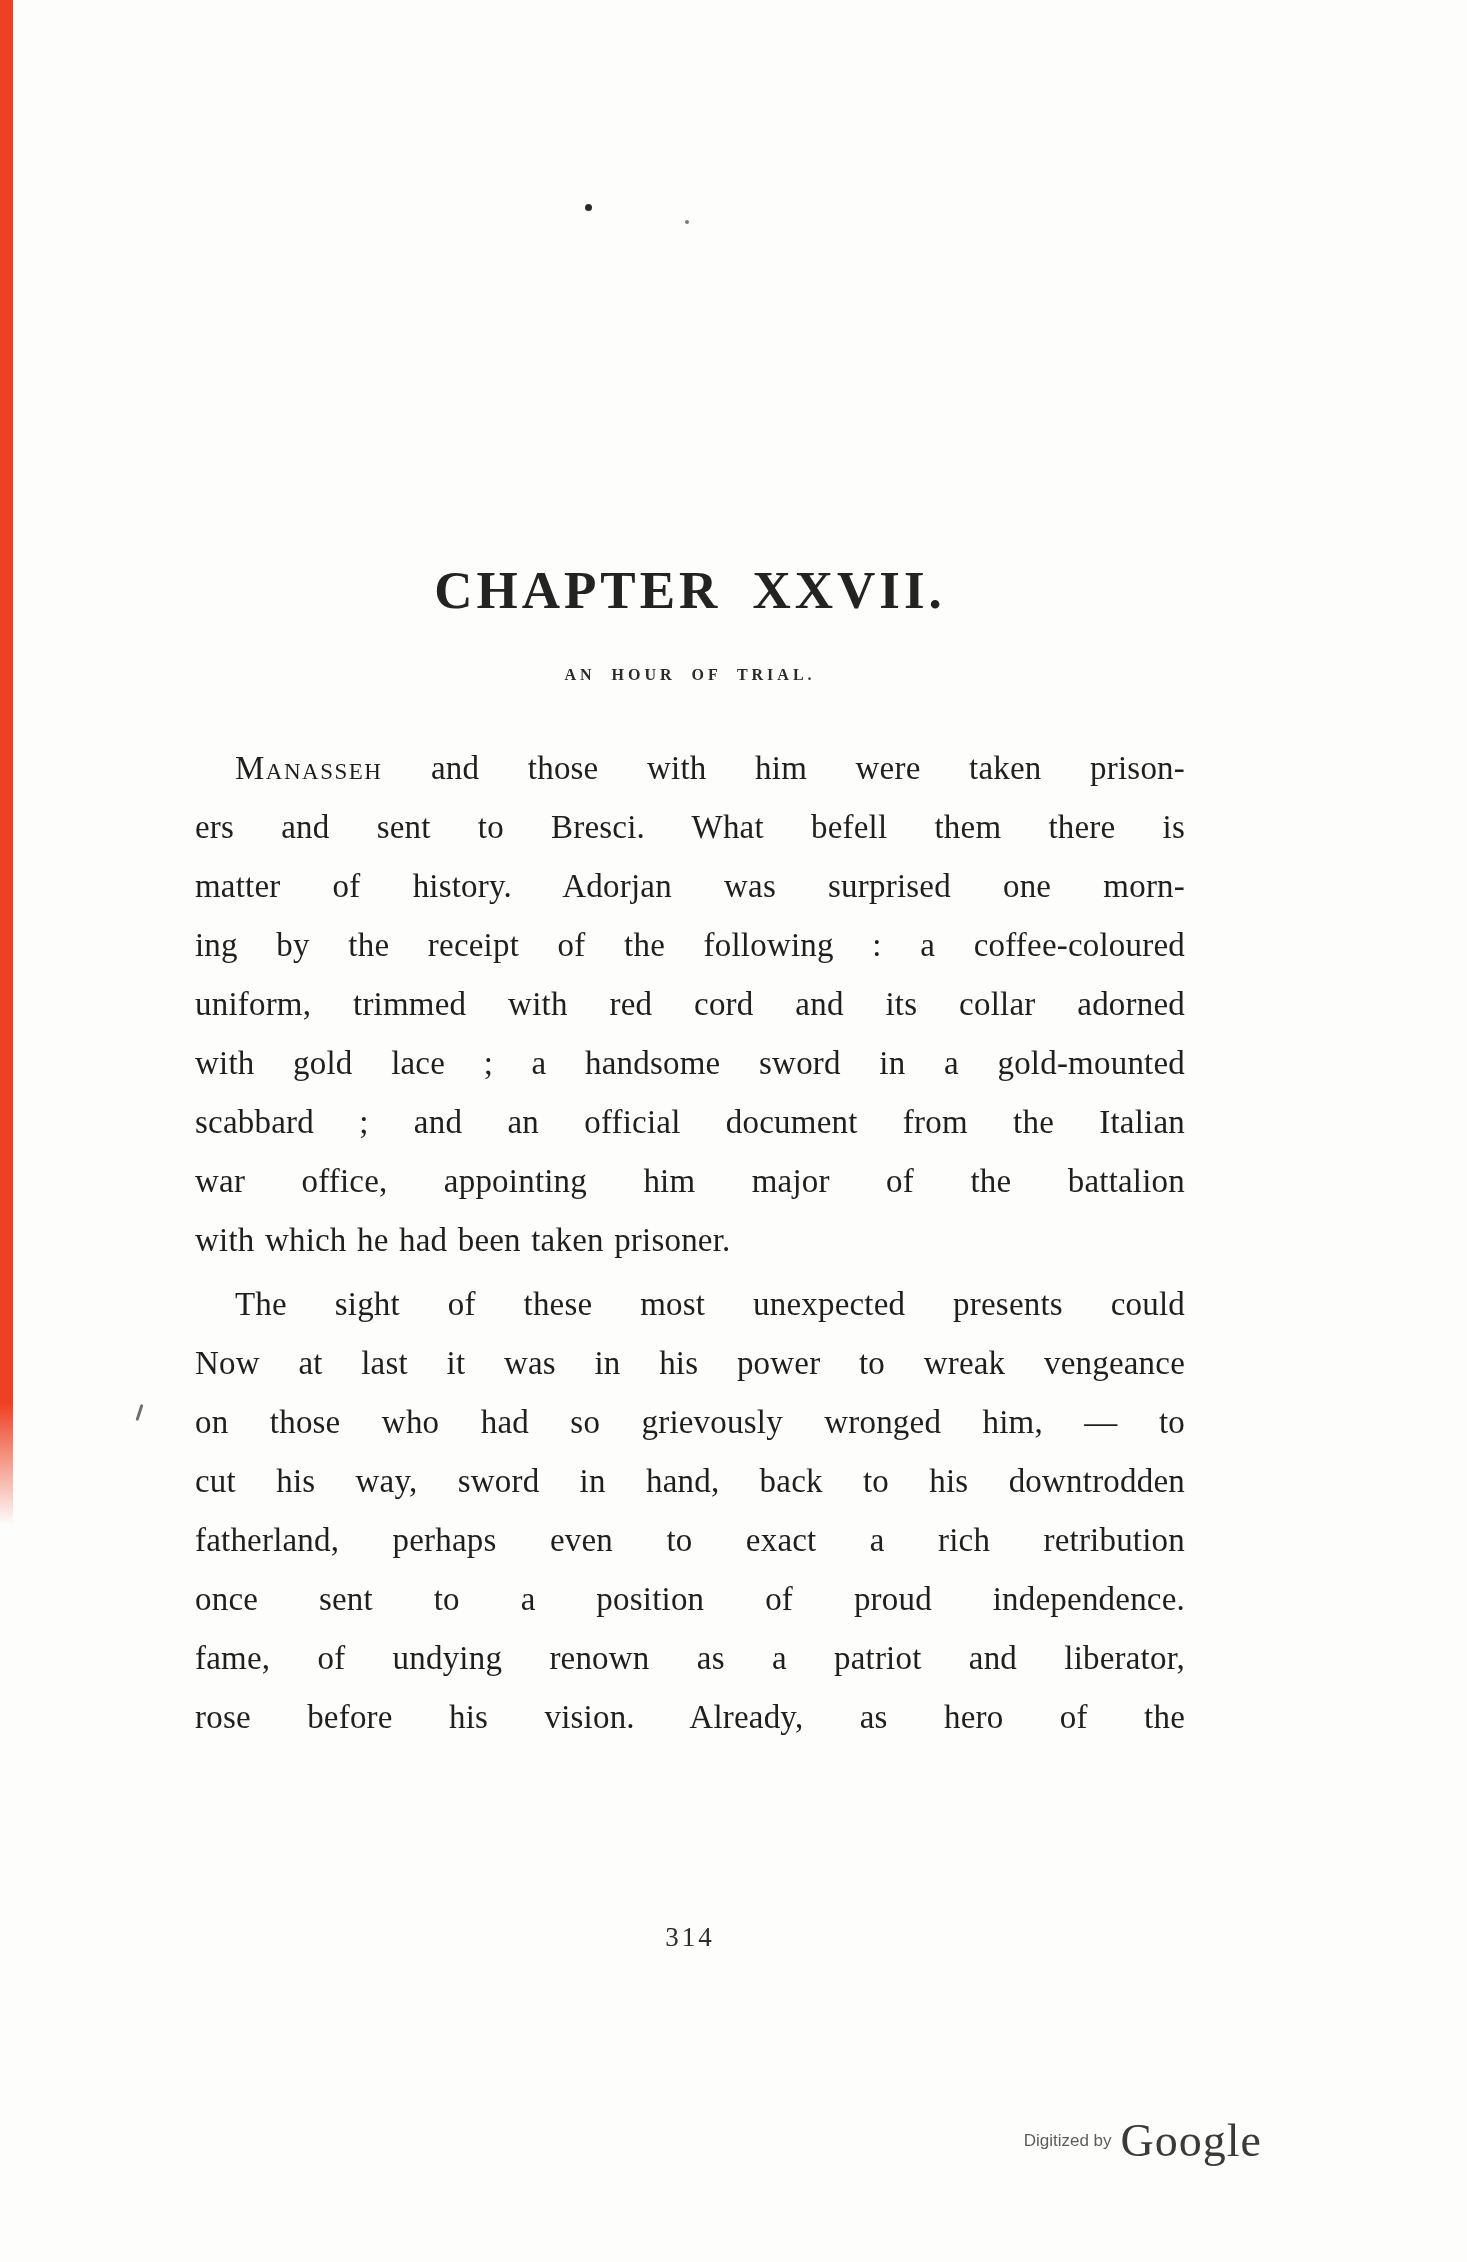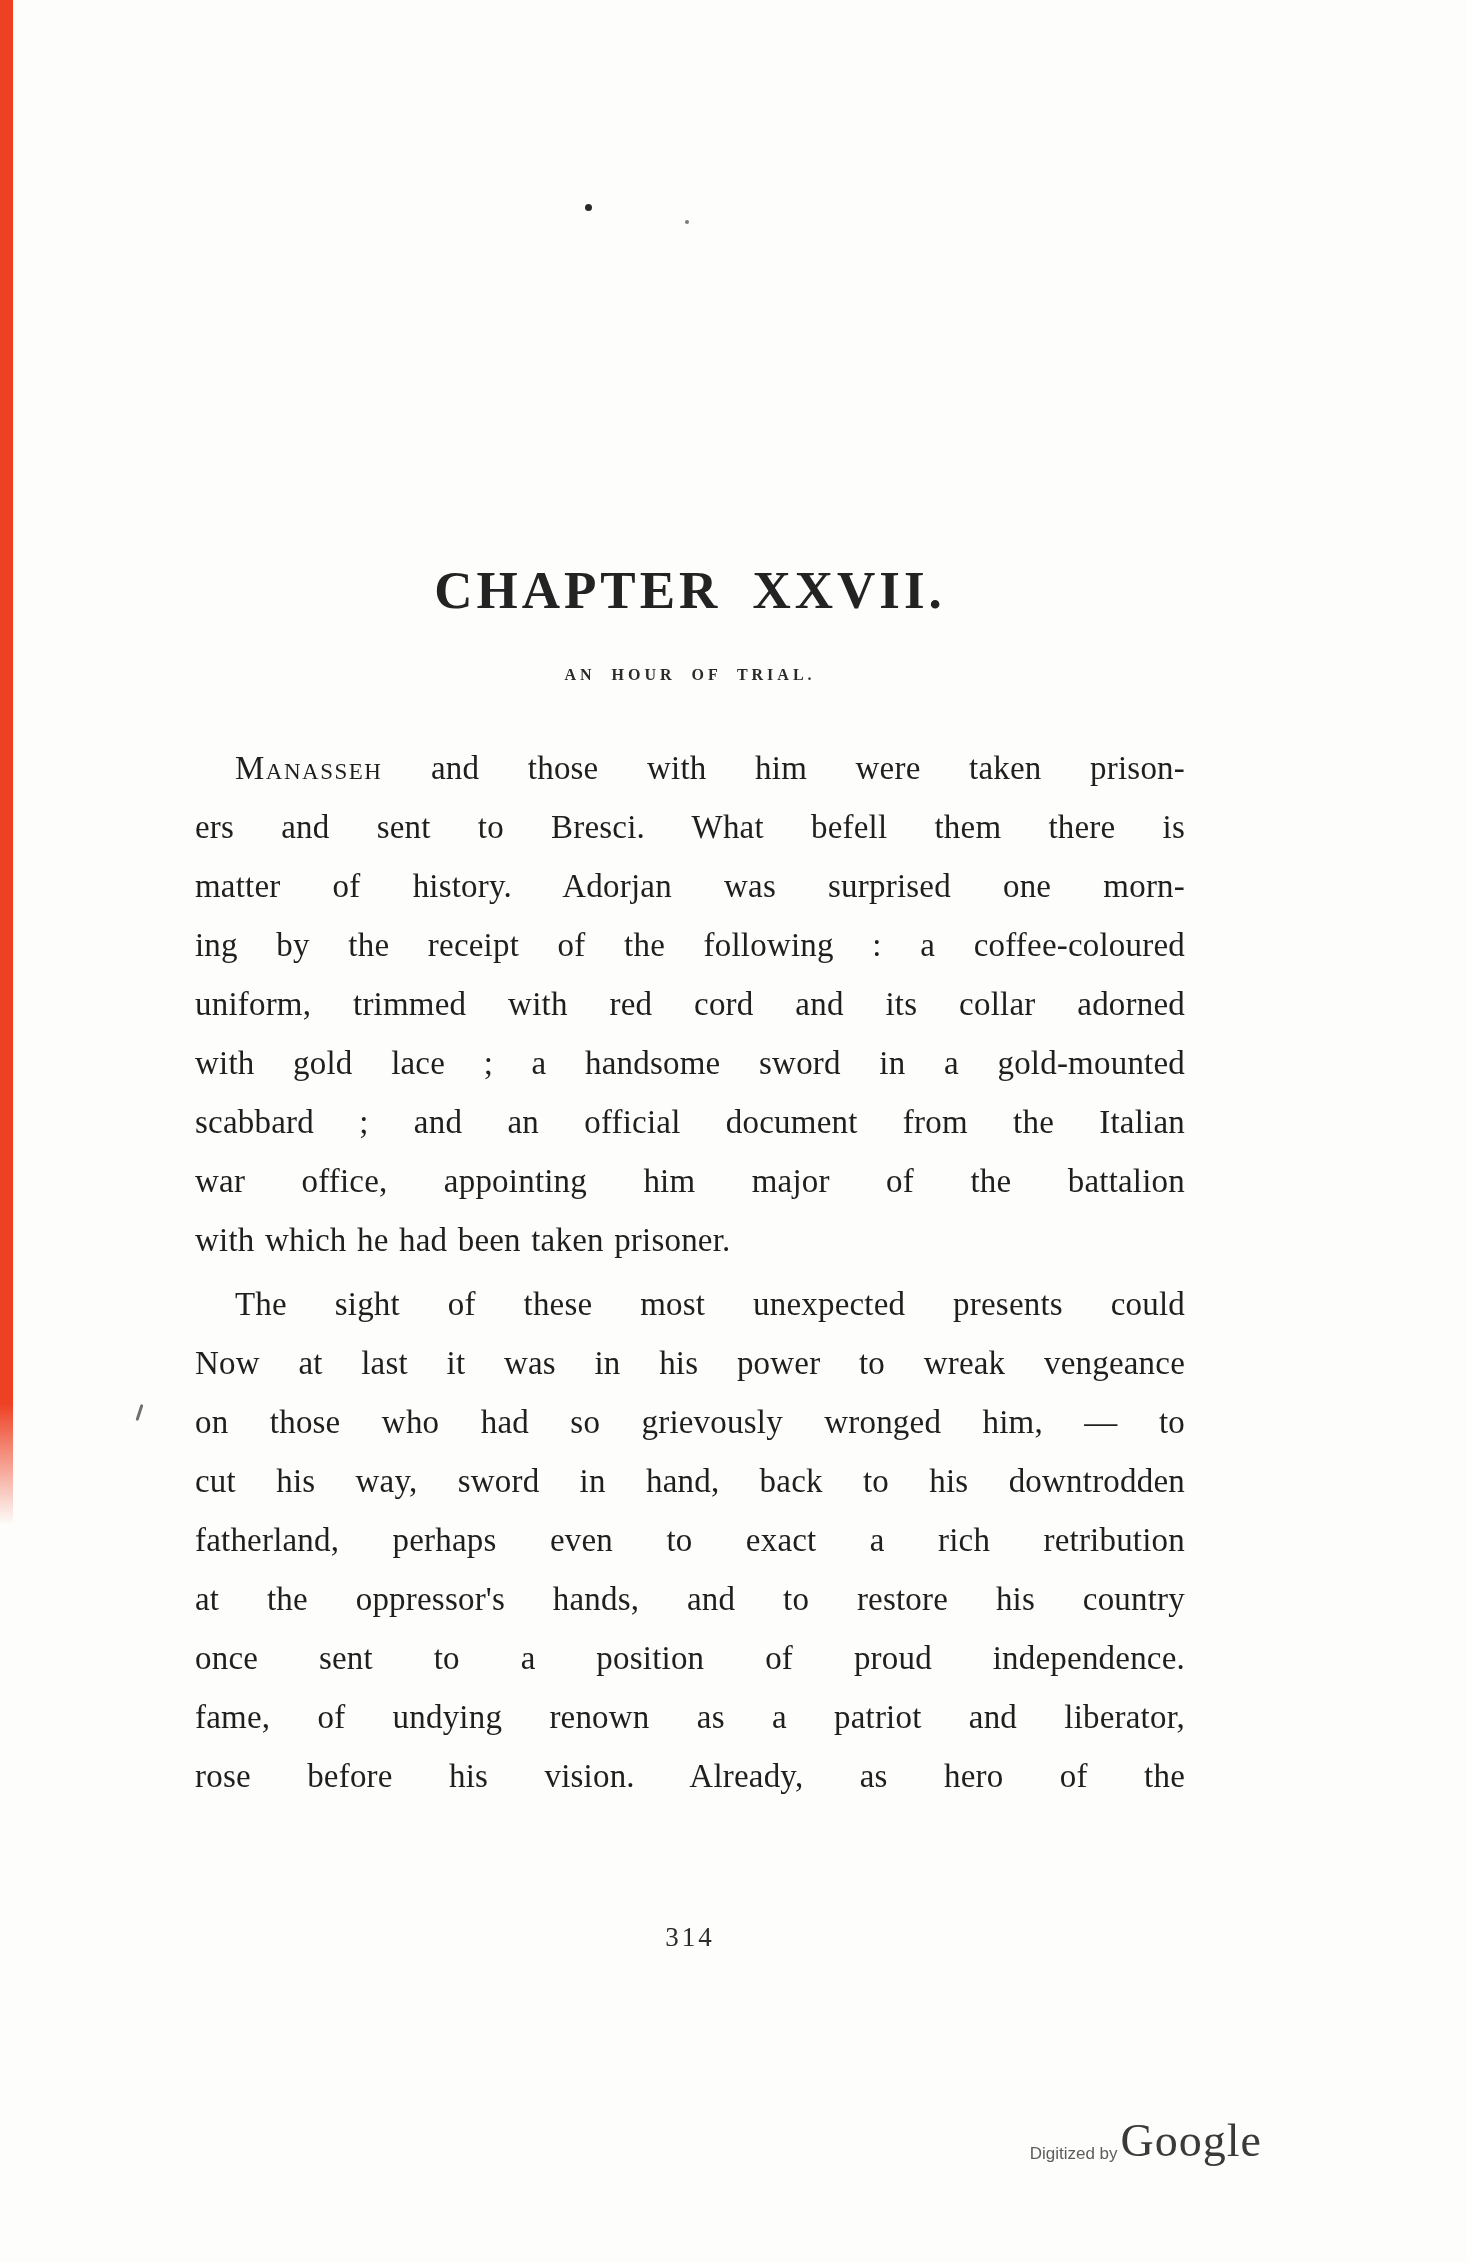--- a/index.html
+++ b/index.html
@@ -108,22 +108,22 @@
     font-size: 27px;
     letter-spacing: 3px;
     color: #2b2b2b;
   }
 
   .footer {
     position: absolute;
     top: 2118px;
     right: 205px;
     display: flex;
-    align-items: flex-end;
-    gap: 3px;
+    align-items: center;
+    gap: 9px;
   }
   .digitized-by {
     font-family: "Liberation Sans", "DejaVu Sans", sans-serif;
     font-size: 17px;
     color: #5d5d5d;
   }
   .google-logo {
     font-family: "Liberation Serif", "DejaVu Serif", serif;
     font-size: 46px;
     color: #3a3a3a;
@@ -156,21 +156,20 @@
         <div class="line">scabbard ; and an official document from the Italian</div>
         <div class="line">war office, appointing him major of the battalion</div>
         <div class="line no-just">with which he had been taken prisoner.</div>
       </div>
       <div class="para">
         <div class="line indent">The sight of these most unexpected presents could</div>
         <div class="line">Now at last it was in his power to wreak vengeance</div>
         <div class="line">on those who had so grievously wronged him, — to</div>
         <div class="line">cut his way, sword in hand, back to his downtrodden</div>
         <div class="line">fatherland, perhaps even to exact a rich retribution</div>
-        <div class="line">at the oppressor's hands, and to restore his country</div>
         <div class="line">once sent to a position of proud independence.</div>
         <div class="line">fame, of undying renown as a patriot and liberator,</div>
         <div class="line">rose before his vision.  Already, as hero of the</div>
       </div>
     </div>
 
   <div class="page-number">314</div>
 
   <div class="footer">
     <span class="digitized-by">Digitized by</span>

